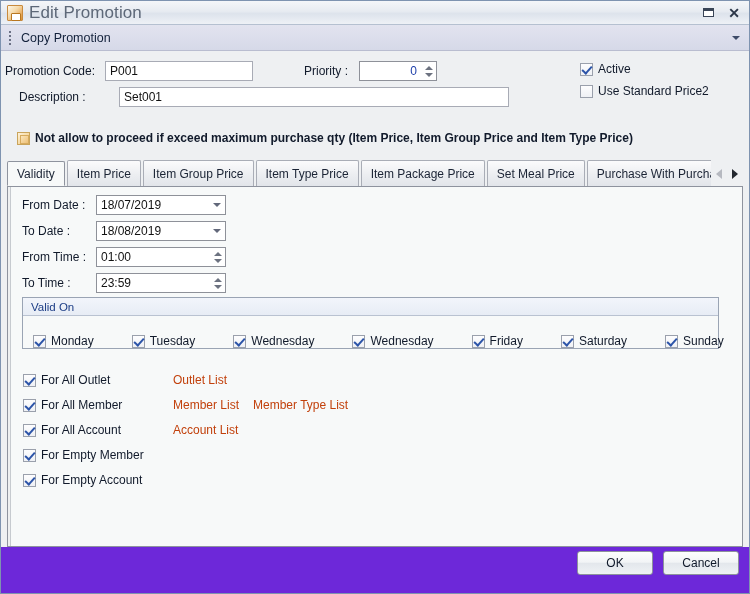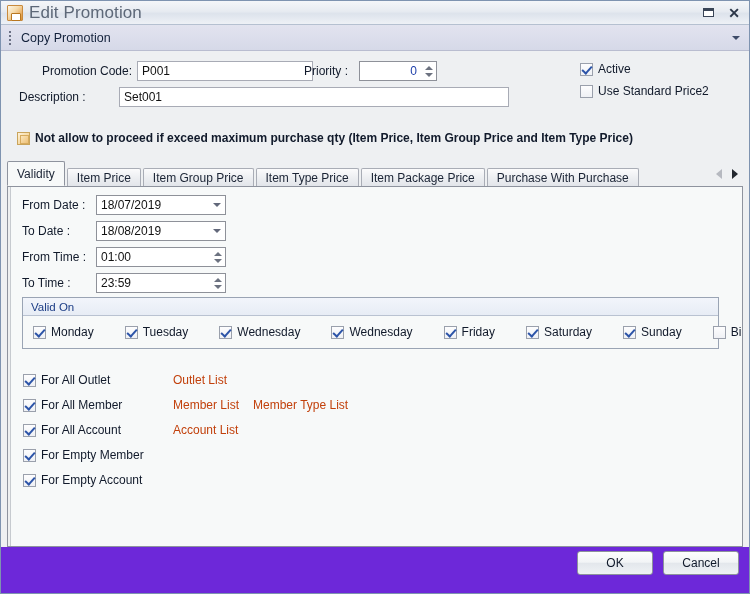--- a/index.html
+++ b/index.html
@@ -241,21 +241,21 @@
     overflow: hidden;
   }
   #tabs-clip {
     flex: 1 1 auto;
     display: flex;
     align-items: flex-end;
     overflow: hidden;
     height: 26px;
   }
   .tab {
-    height: 18px;
+    height: 26px;
     background: linear-gradient(to bottom, #fbfbfc 0%, #eceef1 55%, #e2e5ea 100%);
     border: 1px solid #a9adb6;
     border-bottom: none;
     margin-right: 2px;
     padding: 0 9px;
     display: flex;
     align-items: center;
     font-size: 12px;
     color: #1b2435;
     white-space: nowrap;
@@ -345,23 +345,23 @@
     border-bottom: 1px solid #b9c2d1;
     display: flex;
     align-items: center;
     padding-left: 8px;
     font-size: 11.5px;
     color: #1c3d86;
   }
   #validon-body {
     height: 32px;
     display: flex;
-    align-items: center;
+    align-items: flex-end;
     padding-left: 10px;
-    gap: 9px;
+    gap: 16px;
   }
   #validon-body .cbwrap { margin-right: 22px; }
 
   
   .forall-row { position: absolute; display: flex; align-items: center; }
   .linklbl {
     color: #c2410c;
     font-size: 12px;
     white-space: nowrap;
   }
@@ -413,23 +413,23 @@
         <i></i>
     </div>
     <div id="section-title">Copy Promotion</div>
     <div id="section-expander">
       <span class="caret-down"></span>
     </div>
   </div>
 
   <div id="form-area">
 
-    <div class="field-row" style="left:36px; top:10px;text-align:center;">
+    <div class="field-row" style="left:4px; top:10px;">
       <span class="lbl" style="width:100px;">Promotion Code:</span>
-      <span class="txtbox" style="width:176px;" title="">P001</span>
+      <span class="txtbox" style="width:148px;" title="">P001</span>
     </div>
 
     <div class="field-row" style="left:303px; top:10px;">
       <span class="lbl" style="width:55px;">Priority :</span>
       <span class="spinbox" style="width:78px;">
         <span class="val">0</span>
         <span class="spin-arrows">
           <span class="sp-up"></span>
           <span class="sp-dn"></span>
         </span>
@@ -475,20 +475,23 @@
       <div class="tab">
           <span>Item Group Price</span>
         </div>
       <div class="tab">
           <span>Item Type Price</span>
         </div>
       <div class="tab">
           <span>Item Package Price</span>
         </div>
       <div class="tab">
+          <span>Set Meal Price</span>
+        </div>
+      <div class="tab">
           <span>Purchase With Purchase</span>
         </div>
 
     </div>
     <div id="tab-scrollers">
       <span class="tri-left"></span>
       <span class="tri-right"></span>
     </div>
   </div>
 

